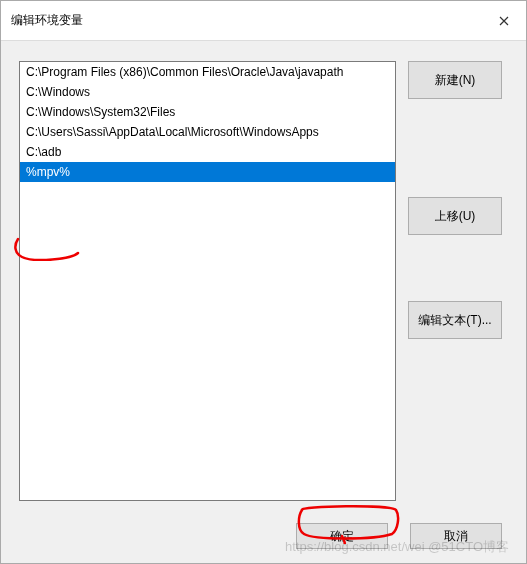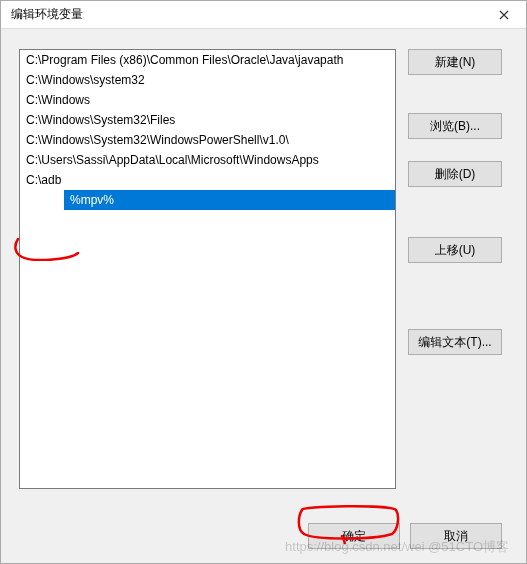--- a/index.html
+++ b/index.html
@@ -15,21 +15,21 @@
   }
   .dialog {
     width: 527px;
     height: 564px;
     background: #f0f0f0;
     border: 1px solid #aaa;
     display: flex;
     flex-direction: column;
   }
   .titlebar {
-    height: 28px;
+    height: 40px;
     background: #fff;
     border-bottom: 1px solid #ddd;
     display: flex;
     align-items: center;
     padding-left: 10px;
     font-size: 12px;
   }
   .titlebar .title { flex: 1; }
   .titlebar .close {
     width: 44px;
@@ -62,43 +62,42 @@
     padding: 3px 6px;
     font-size: 12px;
     white-space: nowrap;
     overflow: hidden;
     text-overflow: ellipsis;
     cursor: default;
   }
   .listbox .item.selected {
     background: #0078d7;
     color: #fff;
-    margin-left: 44px;
   }
   .side-buttons {
     width: 94px;
     display: flex;
     flex-direction: column;
     gap: 6px;
   }
   .side-buttons .spacer { height: 38px; }
   .side-buttons .spacer2 { height: 38px; }
   button.win {
     background: #e1e1e1;
     border: 1px solid #adadad;
     font-family: inherit;
     font-size: 12px;
     padding: 0;
-    height: 26px;
+    height: 38px;
     cursor: default;
   }
   .bottom-row {
     display: flex;
     justify-content: flex-end;
-    gap: 10px;
+    gap: 22px;
     margin-top: 12px;
   }
   .bottom-row button.win {
     width: 92px;
     height: 26px;
   }
   
   .anno { position: absolute; pointer-events: none; }
   .anno svg { width: 100%; height: 100%; }
   .anno-list { left: 12px; top: 235px; width: 70px; height: 26px; }
@@ -121,35 +120,31 @@
       <svg width="10" height="10" viewBox="0 0 10 10">
           <path d="M1 1 L9 9 M9 1 L1 9" stroke="#333" stroke-width="1.2" fill="none"></path>
         </svg>
     </div>
   </div>
 
   <div class="content">
     <div class="main-row">
       <div class="listbox" id="listbox">
           <div class="item">C:\Program Files (x86)\Common Files\Oracle\Java\javapath</div>
-          <div class="item">C:\Windows\system32</div>
           <div class="item">C:\Windows</div>
           <div class="item">C:\Windows\System32\Files</div>
-          <div class="item">C:\Windows\System32\WindowsPowerShell\v1.0\</div>
           <div class="item">C:\Users\Sassi\AppData\Local\Microsoft\WindowsApps</div>
           <div class="item">C:\adb</div>
           <div class="item selected">%mpv%</div>
         </div>
       <div class="side-buttons">
         <button class="win">新建(N)</button>
         <div style="height:10px"></div>
         <div style="height:10px"></div>
-        <button class="win">浏览(B)...</button>
         <div style="height:10px"></div>
-        <button class="win">删除(D)</button>
         <div class="spacer"></div>
         <button class="win">上移(U)</button>
         <div style="height:10px"></div>
         <div class="spacer2"></div>
         <button class="win">编辑文本(T)...</button>
       </div>
     </div>
     <div class="bottom-row">
       <button class="win">确定</button>
       <button class="win">取消</button>

